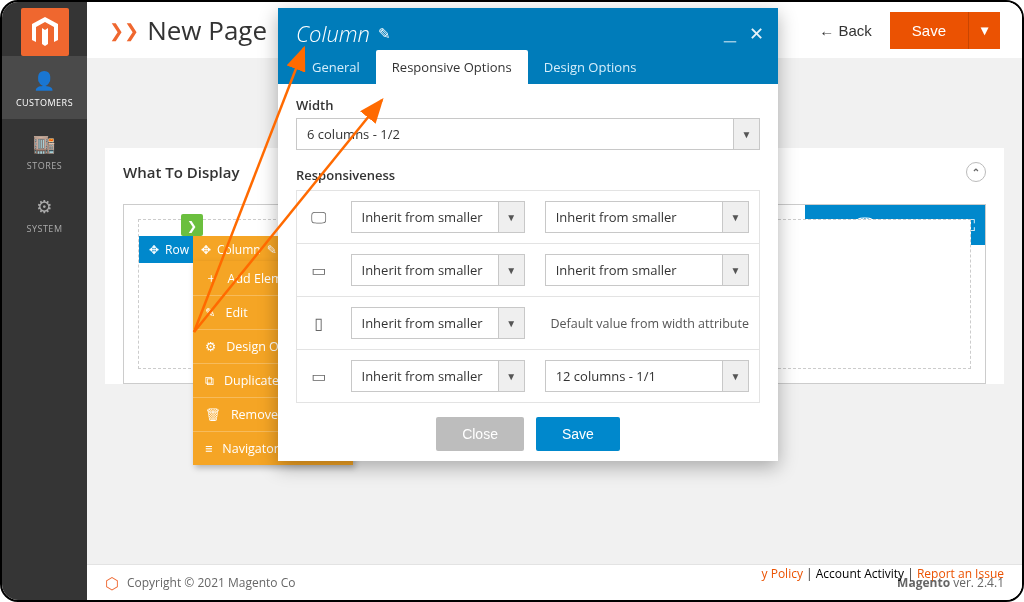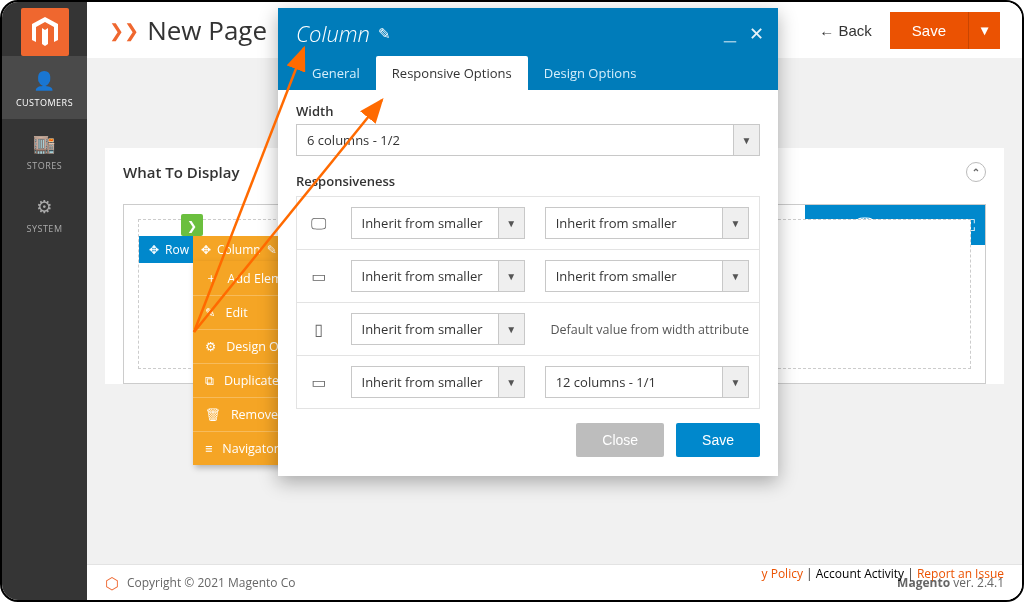--- a/index.html
+++ b/index.html
@@ -48,36 +48,36 @@
 .footer .flogo { color:#ef672f; margin-right:8px; font-size:16px; }
 
 
 .modal { position:absolute; left:276px; top:6px; width:500px; background:#fff; box-shadow: 0 6px 18px rgba(0,0,0,.3); z-index:50; }
 .modal-head { background:#007cba; color:#fff; padding: 10px 14px 0 18px; }
 .modal-title-row { display:flex; align-items:center; }
 .modal-title { font-size:22px; font-weight:300; font-style:italic; }
 .modal-title-ic { margin-left:8px; font-size:15px; }
 .modal-title-row .spacer { flex:1; }
 .modal-win-ic { font-size:18px; margin-left:10px; cursor:pointer; opacity:.9; }
-.tabs { display:flex; margin-top:8px; }
+.tabs { display:flex; margin-top:2px; }
 .tab { padding:8px 16px; font-size:13px; color:#d5eefb; cursor:pointer; }
 .tab.active { background:#fff; color:#333; border-radius:2px 2px 0 0; }
 .modal-body { padding:12px 18px 4px; max-height: 438px; overflow:hidden; }
 .field-lbl { font-weight:600; font-size:13px; margin-bottom:4px; }
 .select-ctl { display:flex; border:1px solid #c8c8c8; }
 .select-ctl .val { flex:1; padding:6px 10px; font-size:13px; color:#333; }
 .select-ctl .dd { width:26px; background:#efefef; border-left:1px solid #c8c8c8; display:flex; align-items:center; justify-content:center; color:#555; font-size:10px; cursor:pointer; }
 .hint { font-size:11px; color:#888; margin-top:4px; }
 .section-lbl { font-weight:600; margin:16px 0 6px; }
 .resp-table { border:1px solid #e3e3e3; width:100%; border-collapse:collapse; }
 .resp-table th { text-align:left; font-weight:600; font-size:12.5px; padding:6px 10px; }
 .resp-table td { border-top:1px solid #e3e3e3; padding:10px; vertical-align:middle; font-size:13px; }
 .resp-table td.dev { width:44px; text-align:center; color:#666; font-size:16px; }
 .resp-table .static-wid { color:#555; text-align:right; font-size:12.5px; }
-.modal-footer { padding:10px 18px 19px; display:flex; justify-content:flex-end; gap:12px; }
+.modal-footer { padding:10px 18px 10px; display:flex; justify-content:center; gap:12px; }
 .btn { border:none; padding:9px 26px; font-size:14px; cursor:pointer; border-radius:2px; }
 .btn-close { background:#bdbdbd; color:#fff; }
 .btn-save { background:#0088cc; color:#fff; }
 
 
 .arrows { position:absolute; left:0; top:0; width:100%; height:100%; pointer-events:none; z-index:60; }
 </style>
 </head>
 <body>
 <div class="frame">

